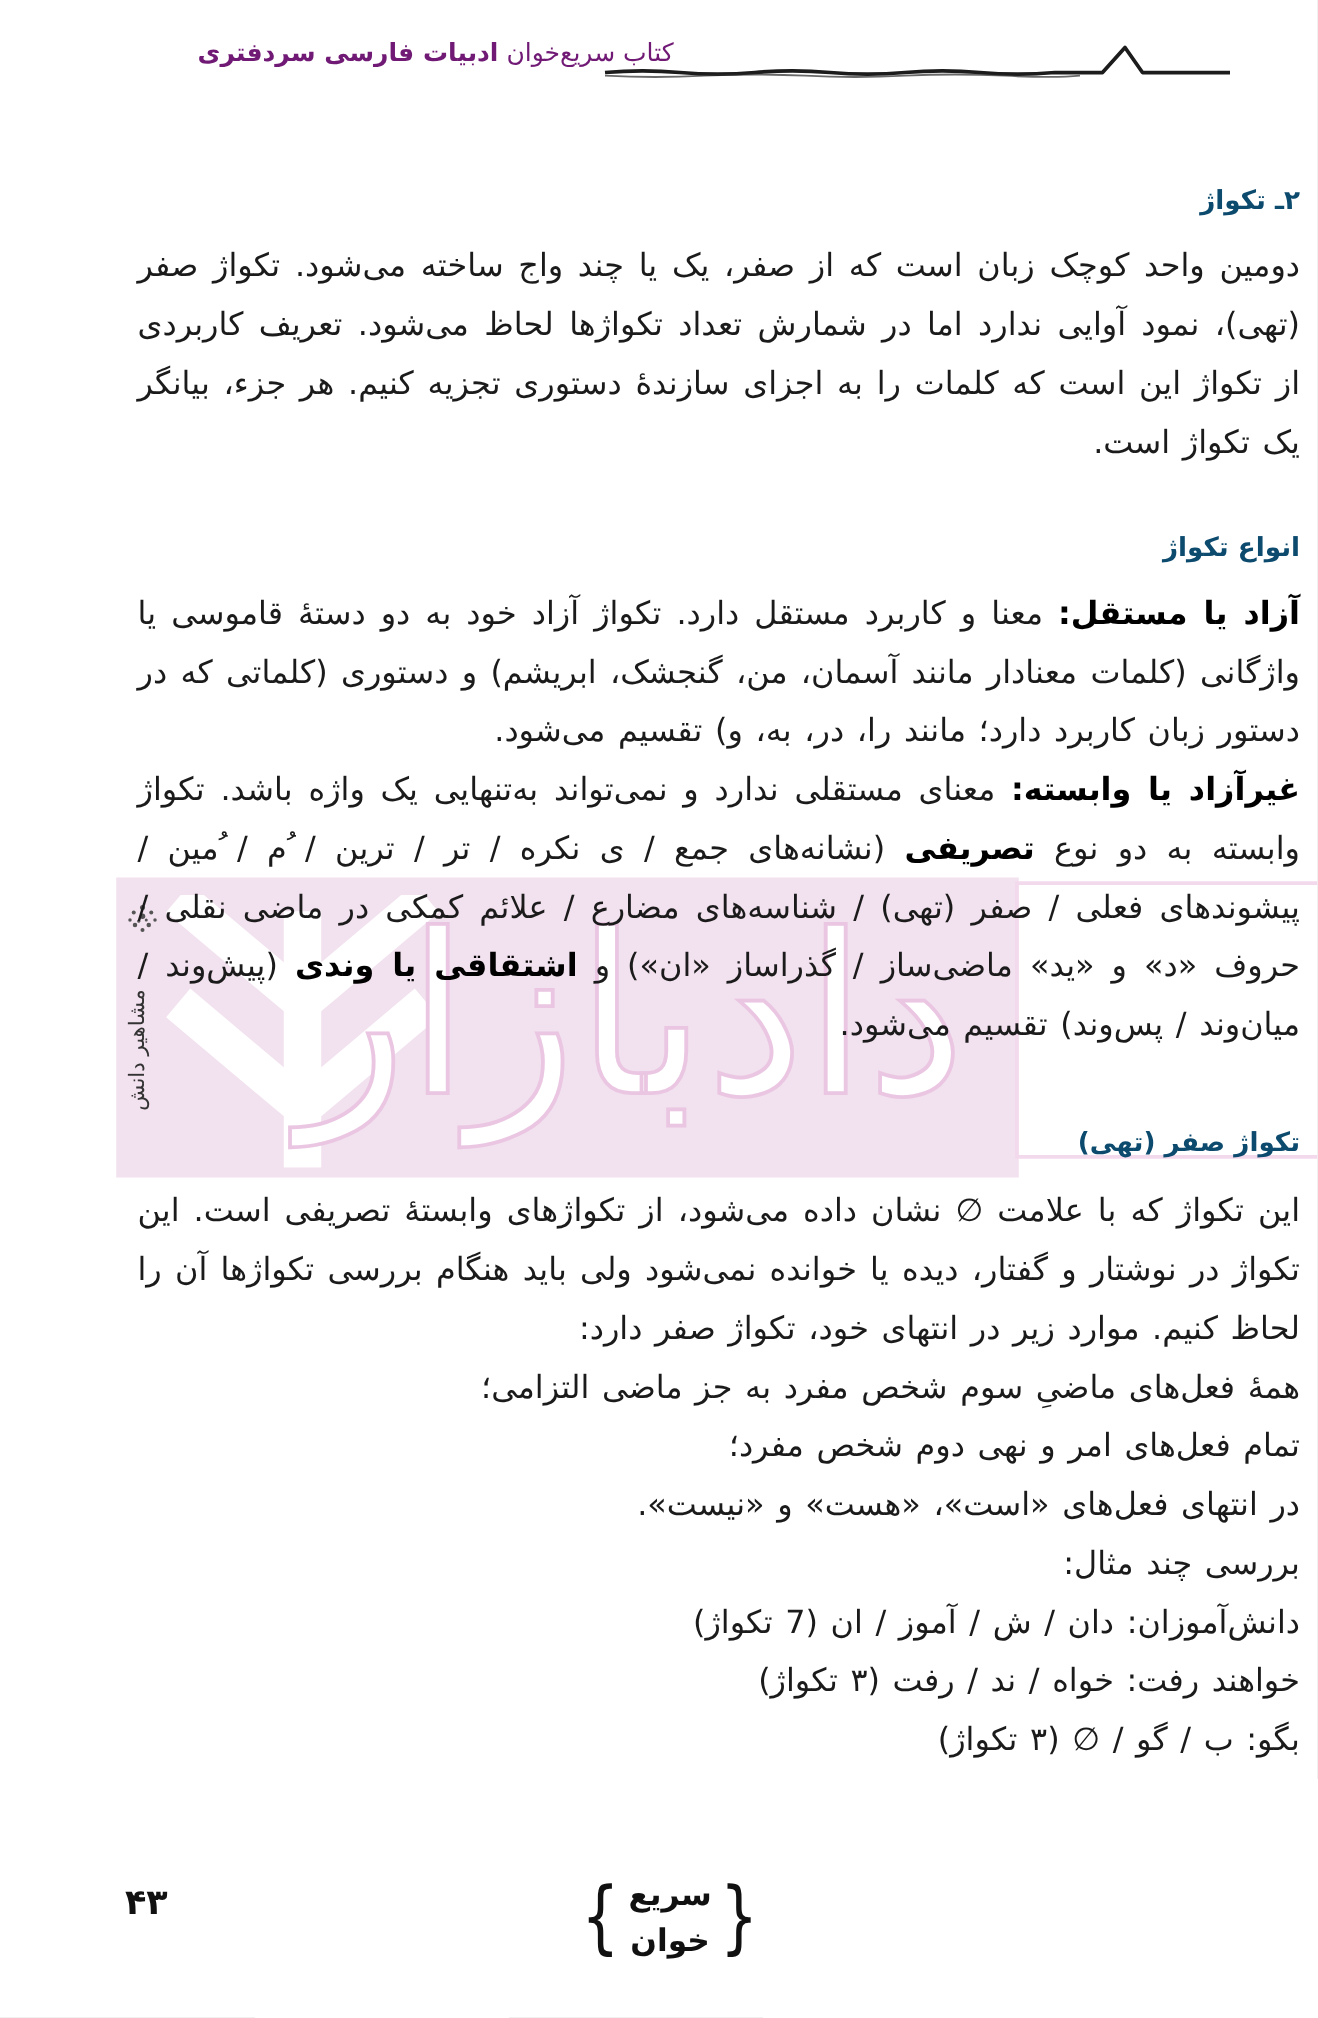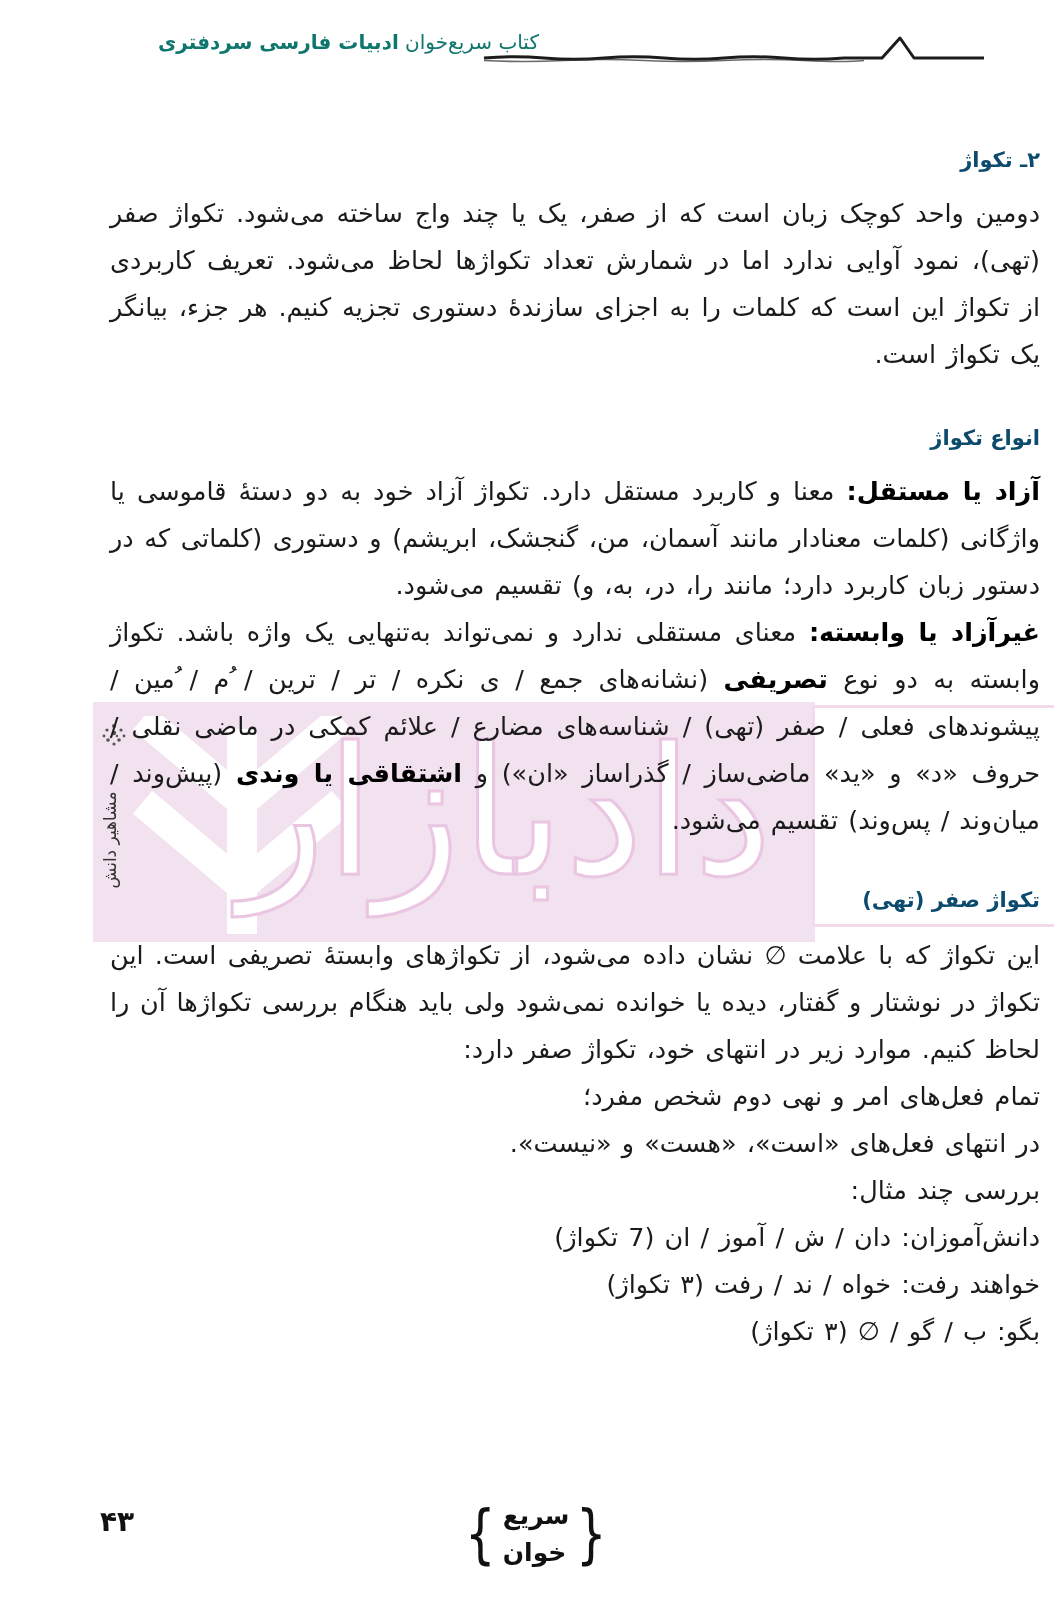--- a/index.html
+++ b/index.html
@@ -10,21 +10,21 @@
     background:#ffffff;
     overflow:hidden;
     font-family:"DejaVu Sans",sans-serif;
     color:#1b1b1b;
     direction:rtl;
   }
 
   
   .header-title{
     position:absolute;left:158px;top:30px;
-    font-size:20px;white-space:nowrap;direction:rtl;color:#0f766e;
+    font-size:20px;white-space:nowrap;direction:rtl;color:#701a75;
   }
   .header-title b{font-weight:700;}
   .header-rule{position:absolute;left:482px;top:34px;width:516px;height:34px;}
 
   
   .wm-band{
     position:absolute;left:93px;top:702px;width:722px;height:240px;
     background:#f2e1ee;z-index:1;
   }
   .wm-frame{
@@ -50,21 +50,21 @@
 
   
   .content{
     position:absolute;right:14px;left:110px;top:140px;z-index:5;
     direction:rtl;text-align:justify;
   }
   .content h2{
     font-size:21px;font-weight:700;color:#0c4a6e;margin:0 0 10px 0;line-height:40px;
   }
   .content h2.h-types{margin-top:40px;}
-  .content h2.h-zero{margin-top:36px;margin-bottom:12px;}
+  .content h2.h-zero{margin-top:50px;margin-bottom:12px;}
   .content p{
     font-size:25.5px;line-height:47px;margin:0;word-spacing:2px;
   }
   .content p b{font-weight:700;color:#000;}
   .p-free{margin-top:0;}
   .p-bound{margin-top:56px;}
   .list{margin-top:0;}
   .list-item{
     font-size:25.5px;line-height:47px;text-align:right;word-spacing:2px;
   }
@@ -76,21 +76,21 @@
   }
   .footer-logo{
     position:absolute;left:460px;top:1494px;height:80px;
     display:flex;align-items:center;gap:2px;direction:ltr;z-index:5;
   }
   .footer-logo .brace{
     font-size:64px;font-weight:400;color:#111;line-height:76px;
     transform:scaleX(.75);
   }
   .logo-words{
-    display:flex;flex-direction:column;align-items:flex-start;justify-content:center;
+    display:flex;flex-direction:column;align-items:center;justify-content:center;
     font-weight:700;color:#111;gap:10px;
   }
   .logo-words span{font-size:25px;line-height:27px;white-space:nowrap;}
 </style>
 </head>
 <body>
 
 <div class="page">
 
   <div class="header-title">
@@ -137,20 +137,21 @@
 
     <h2 class="h-types">انواع تکواژ</h2>
     <p class="p-free"><b>آزاد یا مستقل:</b><span> معنا و کاربرد مستقل دارد. تکواژ آزاد خود به دو دستهٔ قاموسی یا واژگانی (کلمات معنادار مانند آسمان، من، گنجشک، ابریشم) و دستوری (کلماتی که در دستور زبان کاربرد دارد؛ مانند را، در، به، و) تقسیم می‌شود.</span></p>
 
     <p class="p-bound"><b>غیرآزاد یا وابسته:</b><span> معنای مستقلی ندارد و نمی‌تواند به‌تنهایی یک واژه باشد. تکواژ وابسته به دو نوع </span><b>تصریفی</b><span> (نشانه‌های جمع / ی نکره / تر / ترین / ُم / ُمین / پیشوندهای فعلی / صفر (تهی) / شناسه‌های مضارع / علائم کمکی در ماضی نقلی / حروف «د» و «ید» ماضی‌ساز / گذراساز «ان») و </span><b>اشتقاقی یا وندی</b><span> (پیش‌وند / میان‌وند / پس‌وند) تقسیم می‌شود.</span></p>
 
     <h2 class="h-zero">تکواژ صفر (تهی)</h2>
     <p>این تکواژ که با علامت ∅ نشان داده می‌شود، از تکواژهای وابستهٔ تصریفی است. این تکواژ در نوشتار و گفتار، دیده یا خوانده نمی‌شود ولی باید هنگام بررسی تکواژها آن را لحاظ کنیم. موارد زیر در انتهای خود، تکواژ صفر دارد:</p>
 
     <div class="list">
+      <div class="list-item">همهٔ فعل‌های ماضیِ سوم شخص مفرد به جز ماضی التزامی؛</div>
       <div class="list-item">تمام فعل‌های امر و نهی دوم شخص مفرد؛</div>
       <div class="list-item">در انتهای فعل‌های «است»، «هست» و «نیست».</div>
       <div class="list-item">بررسی چند مثال:</div>
       <div class="list-item">دانش‌آموزان: دان / ش / آموز / ان (7 تکواژ)</div>
       <div class="list-item">خواهند رفت: خواه / ند / رفت (۳ تکواژ)</div>
       <div class="list-item">بگو: ب / گو / ∅ (۳ تکواژ)</div>
     </div>
   </div>
 
   <div class="page-number">۴۳</div>

